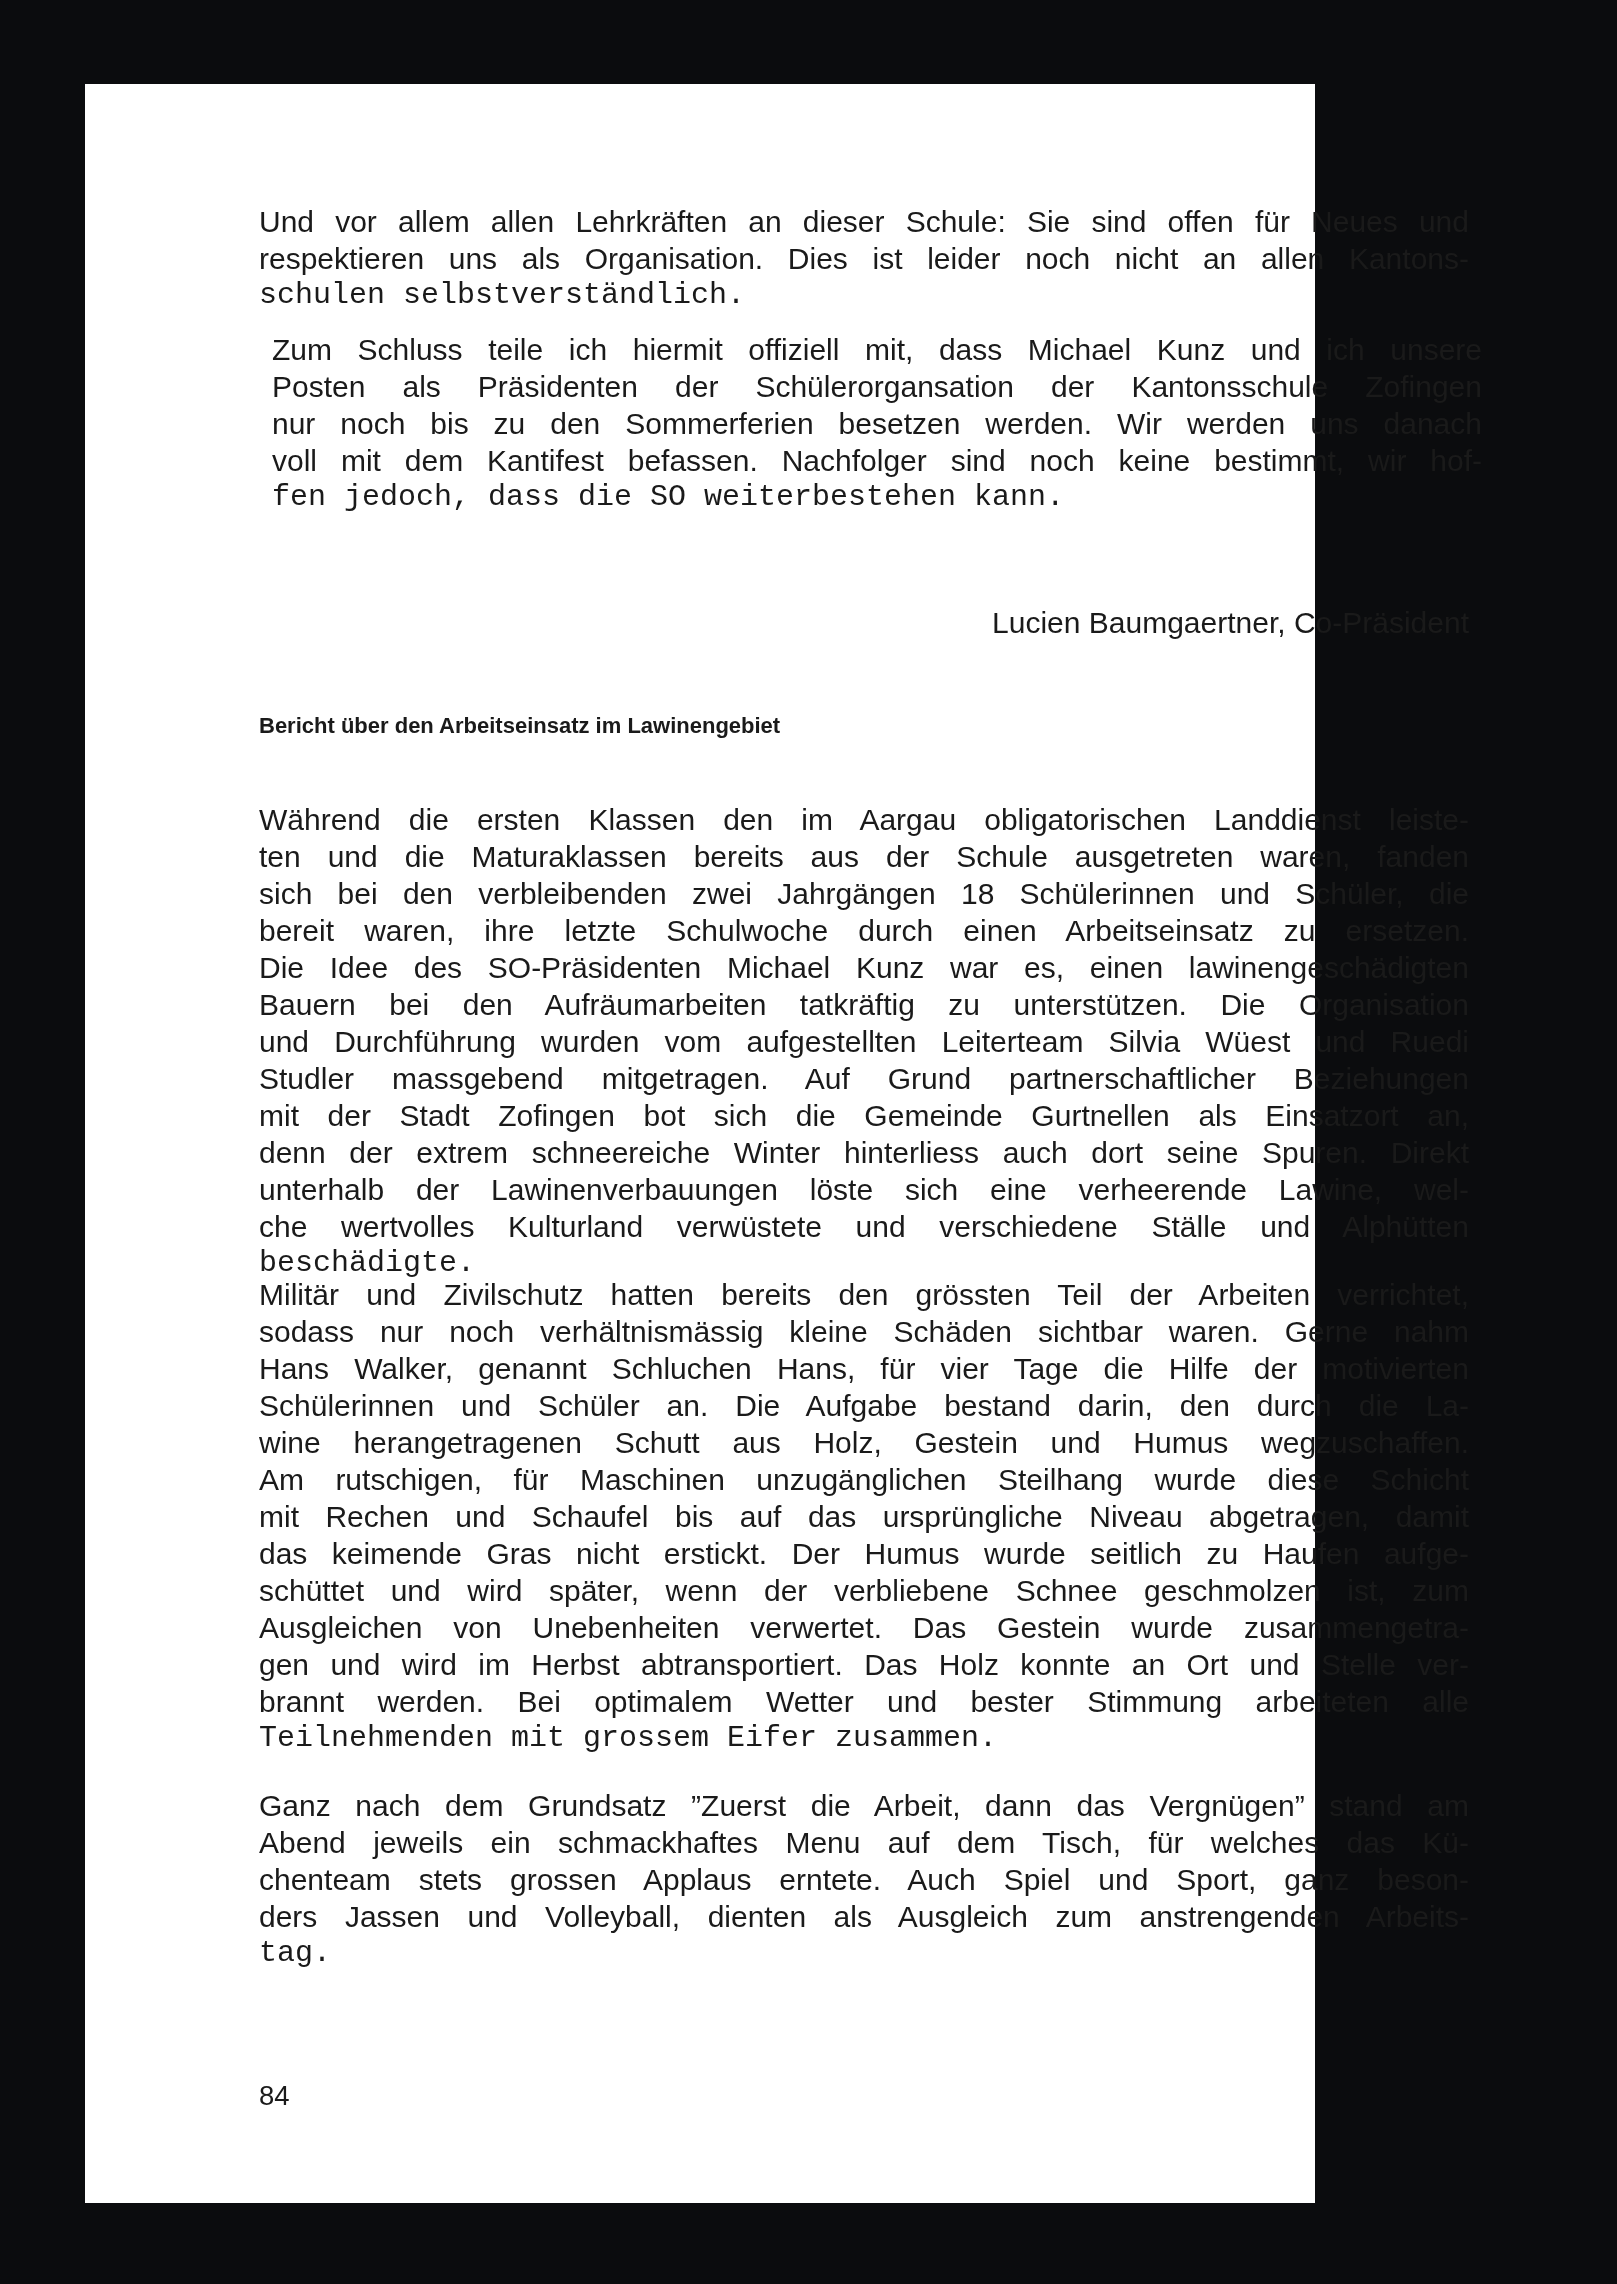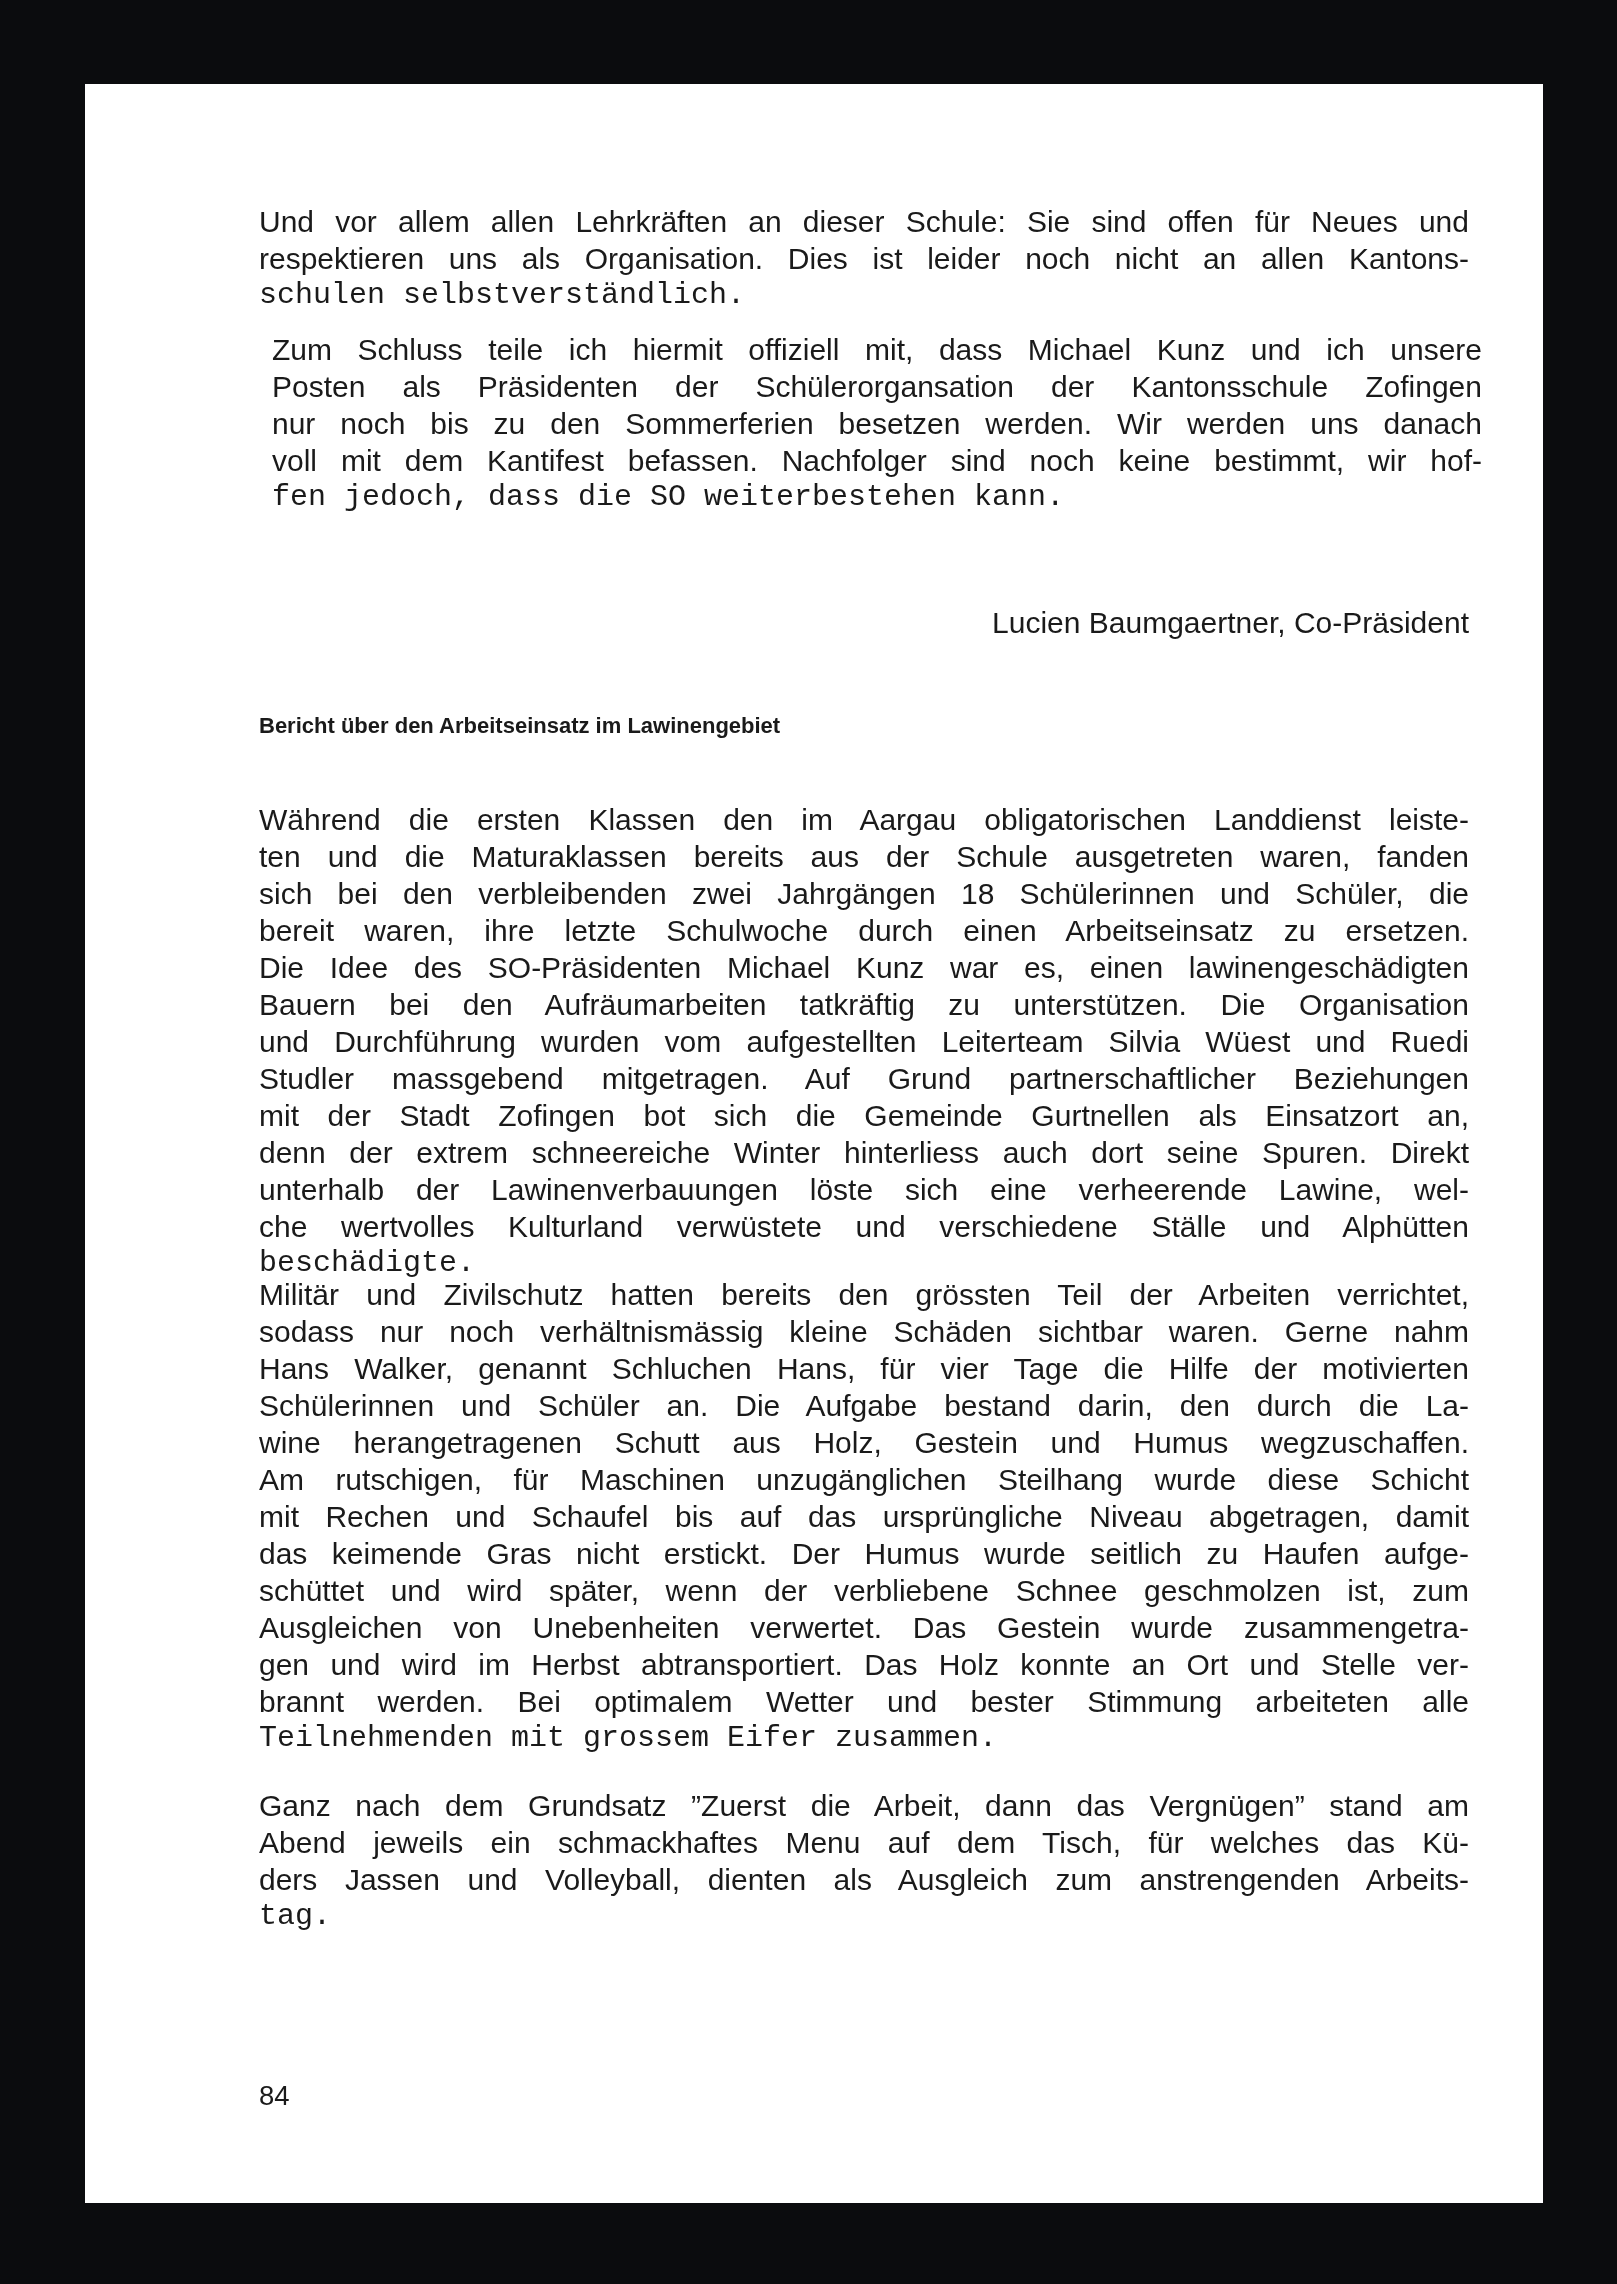--- a/index.html
+++ b/index.html
@@ -8,21 +8,21 @@
     height: 2284px;
     background: #0b0c0e;
     position: relative;
     overflow: hidden;
     font-family: "Liberation Sans", sans-serif;
   }
   .page {
     position: absolute;
     left: 85px;
     top: 84px;
-    width: 1458px;
+    width: 1230px;
     height: 2119px;
     background: #ffffff;
   }
   .content {
     position: absolute;
     left: 174px;
     top: 0;
     width: 1210px;
     color: #1a1a1a;
     font-size: 30px;
@@ -103,20 +103,21 @@
       <span class="line">schüttet und wird später, wenn der verbliebene Schnee geschmolzen ist, zum</span>
       <span class="line">Ausgleichen von Unebenheiten verwertet. Das Gestein wurde zusammengetra-</span>
       <span class="line">gen und wird im Herbst abtransportiert. Das Holz konnte an Ort und Stelle ver-</span>
       <span class="line">brannt werden. Bei optimalem Wetter und bester Stimmung arbeiteten alle</span>
       <span class="line last">Teilnehmenden mit grossem Eifer zusammen.</span>
     </div>
 
     <div class="p5">
       <span class="line">Ganz nach dem Grundsatz ”Zuerst die Arbeit, dann das Vergnügen” stand am</span>
       <span class="line">Abend jeweils ein schmackhaftes Menu auf dem Tisch, für welches das Kü-</span>
+      <span class="line">chenteam stets grossen Applaus erntete. Auch Spiel und Sport, ganz beson-</span>
       <span class="line">ders Jassen und Volleyball, dienten als Ausgleich zum anstrengenden Arbeits-</span>
       <span class="line last">tag.</span>
     </div>
 
     <div class="page-number">84</div>
   </div>
 </div>
 
 
 </body></html>

